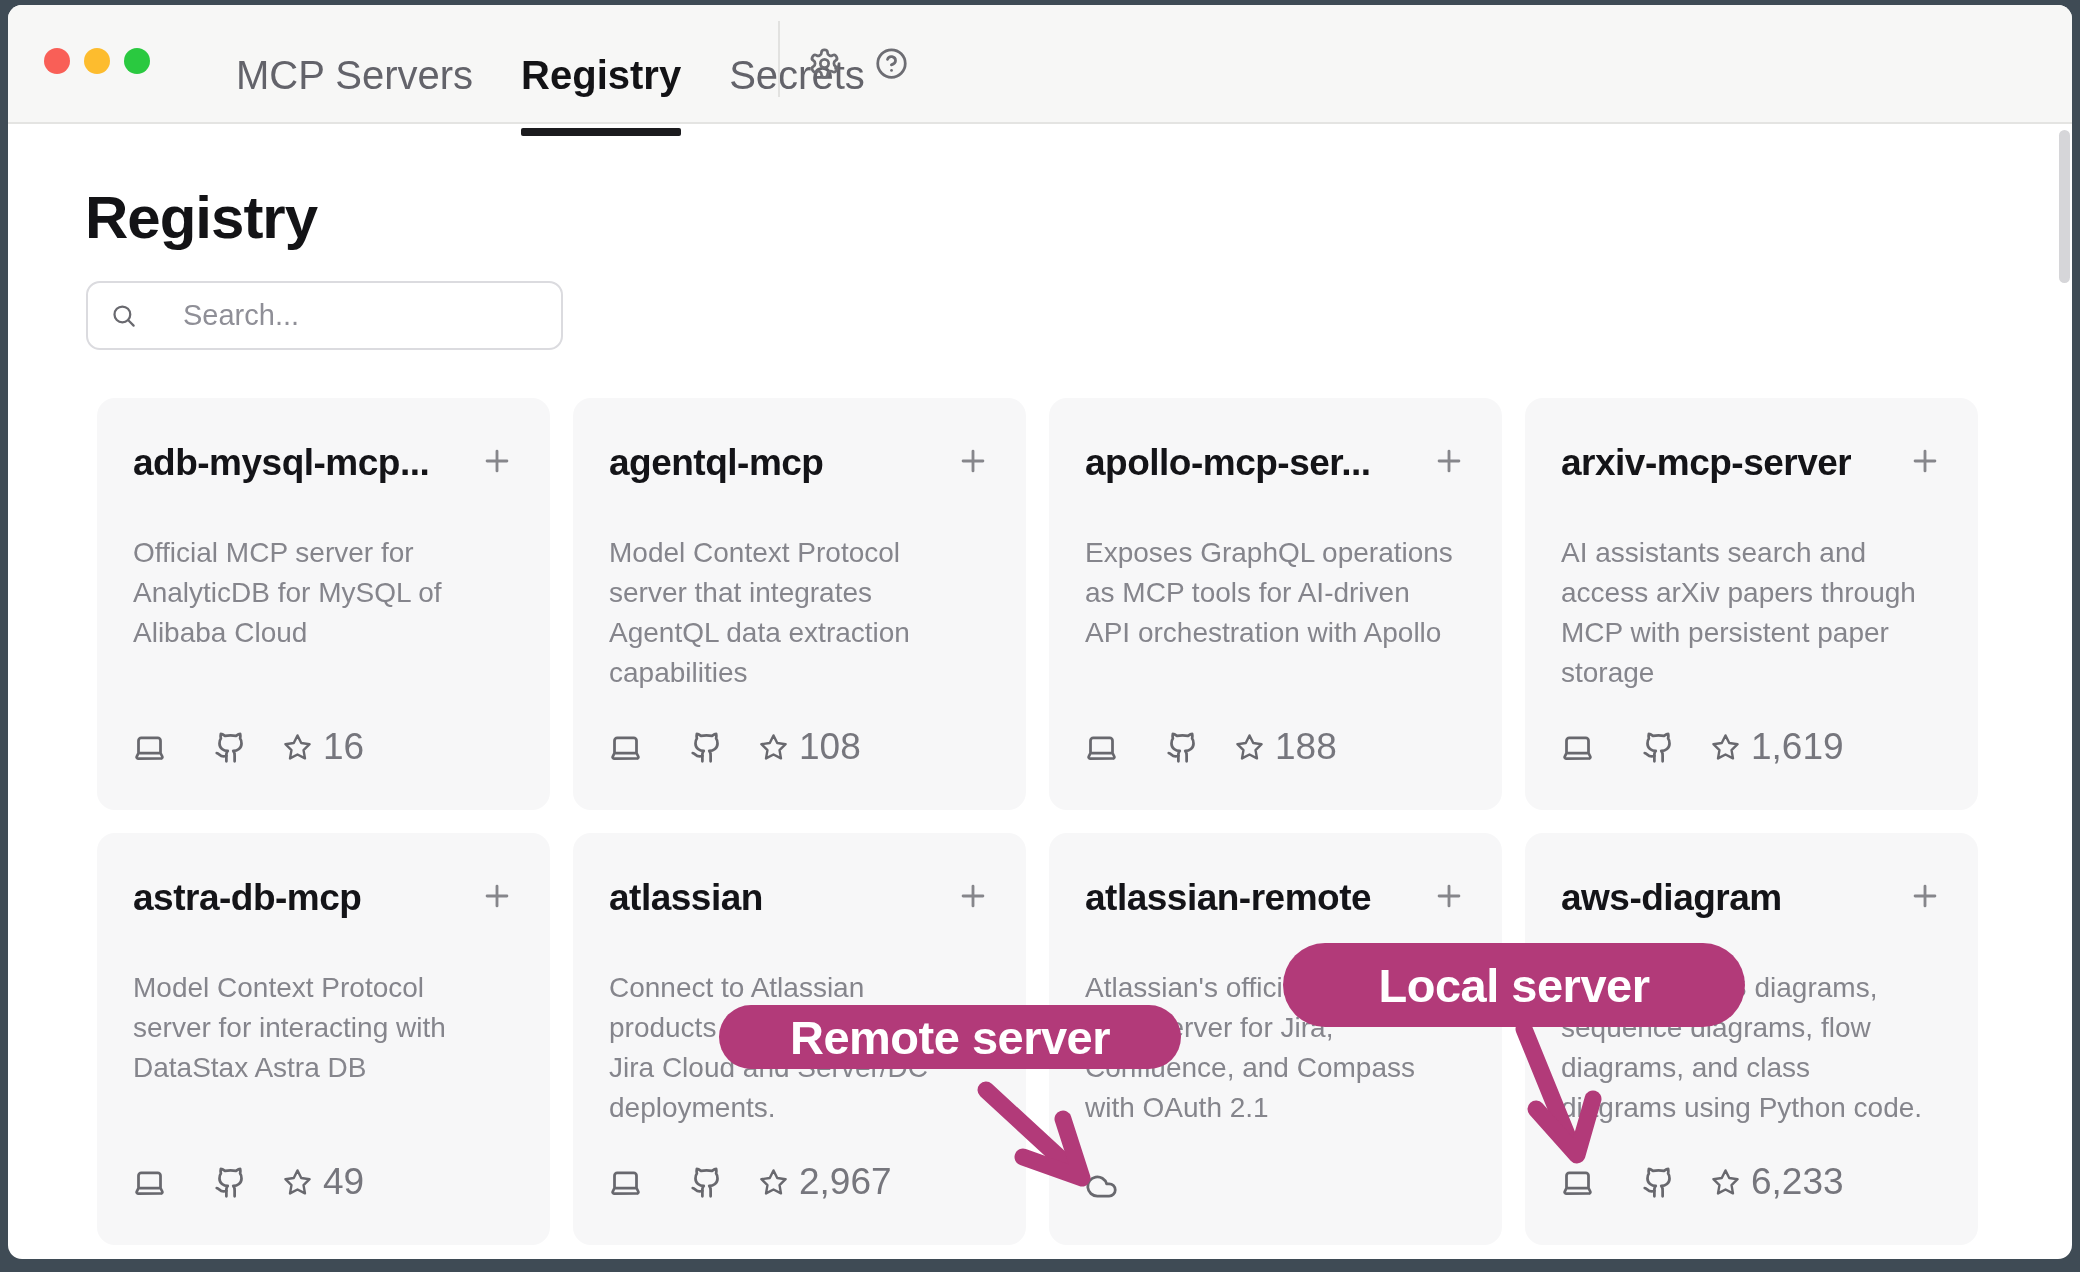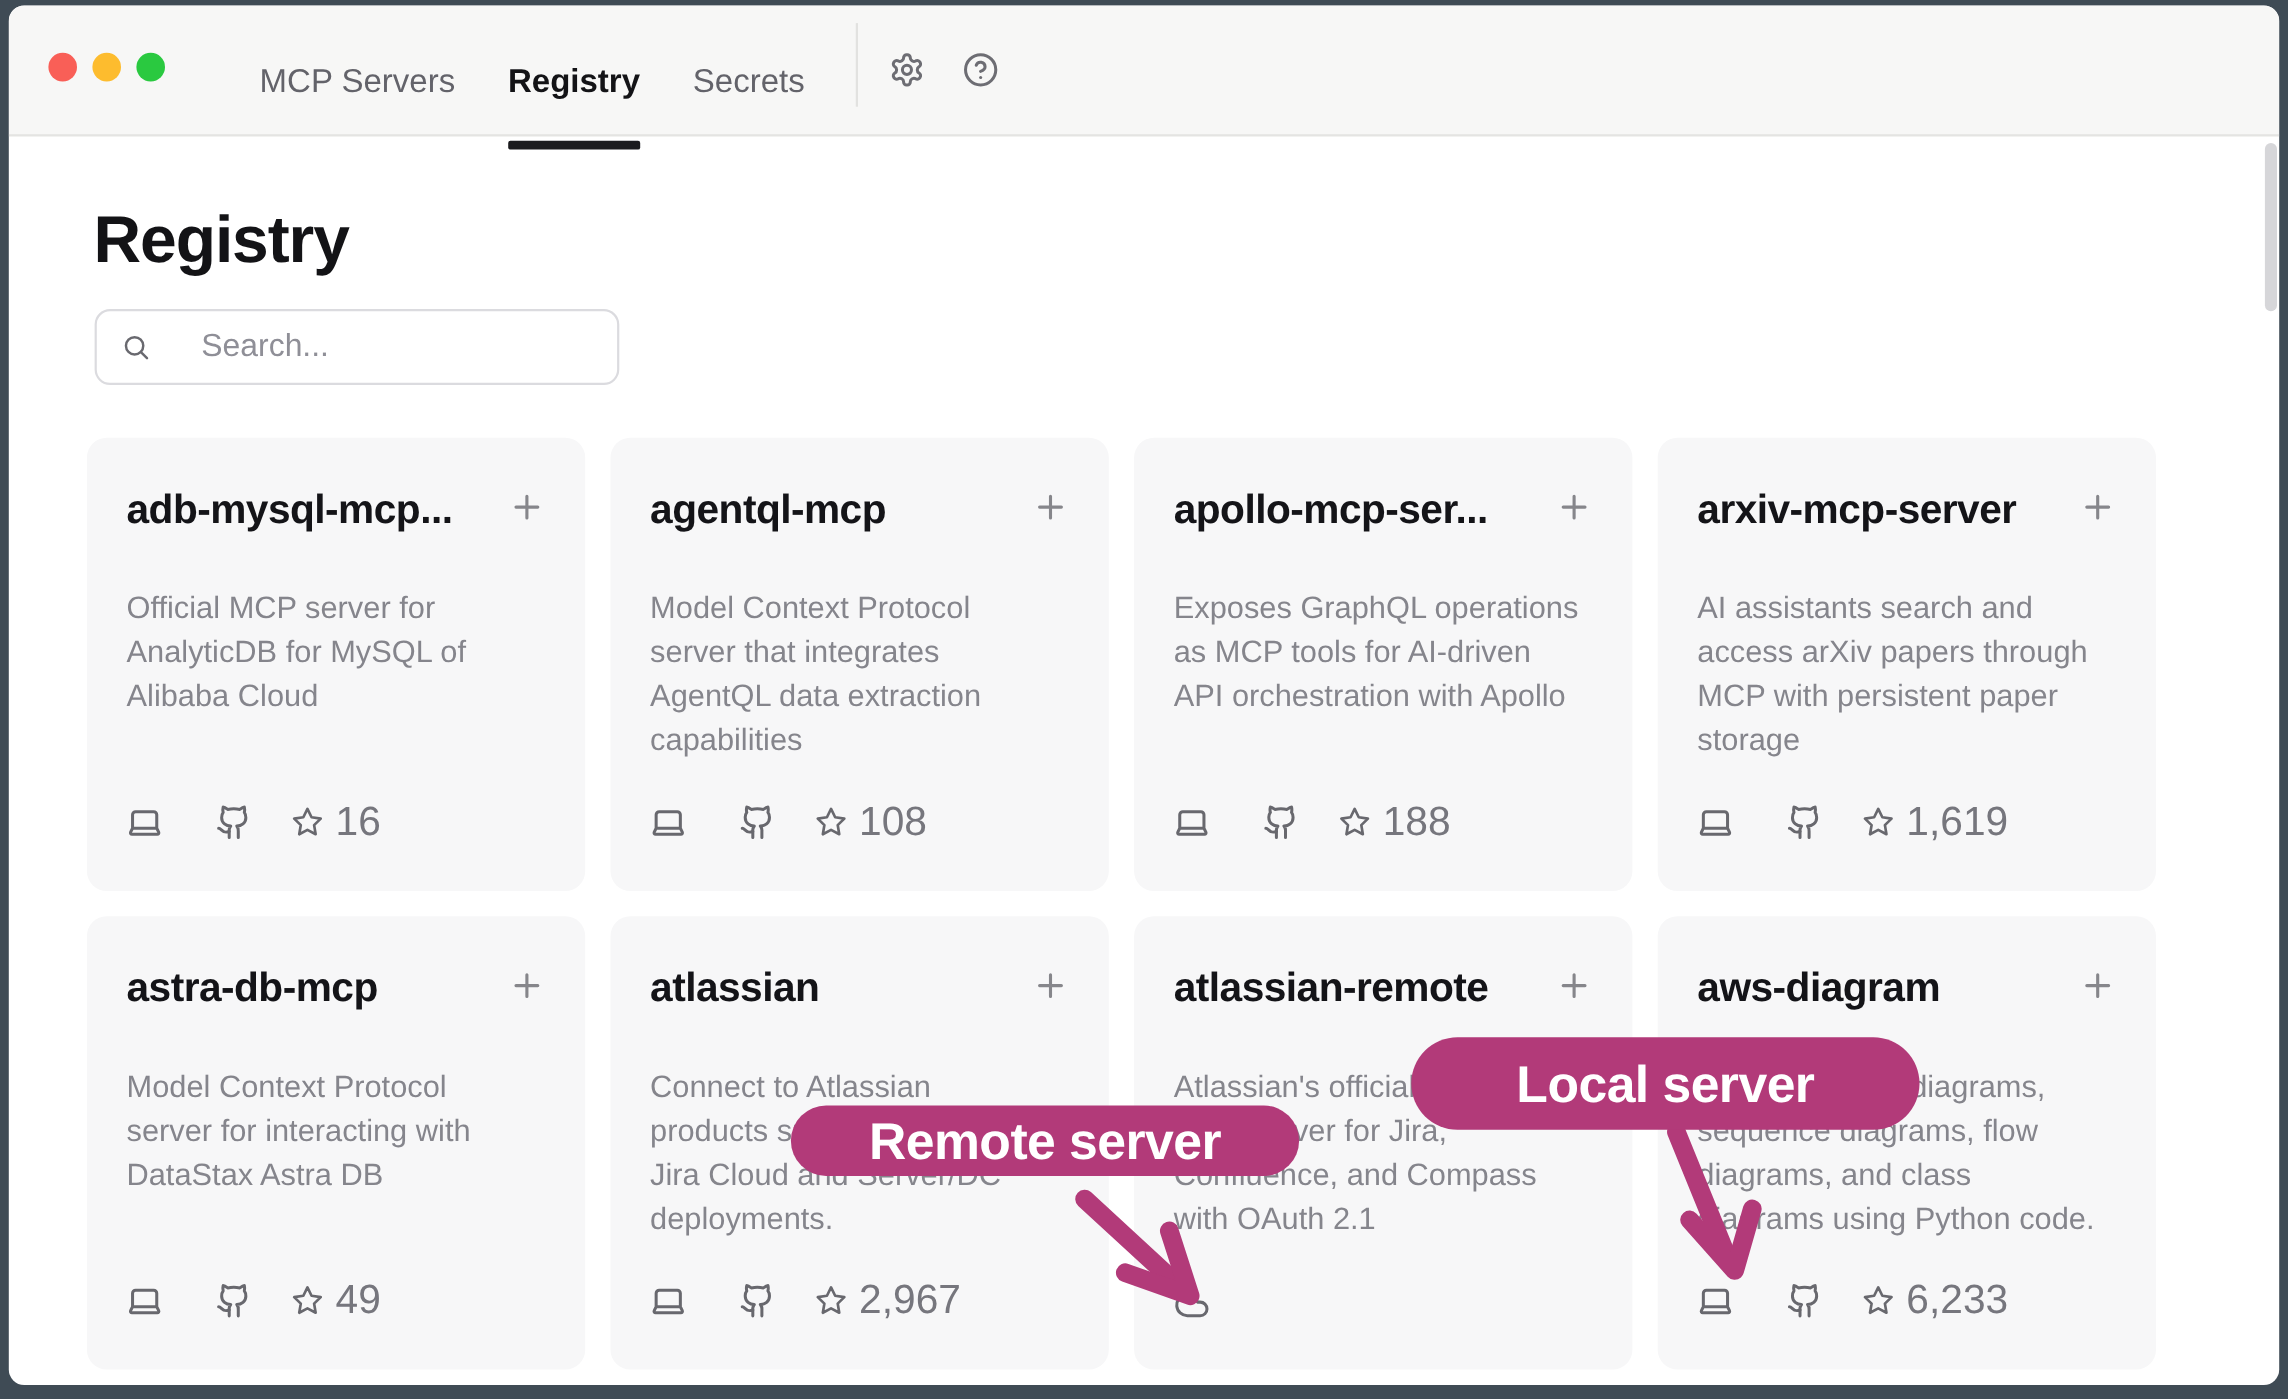--- a/index.html
+++ b/index.html
@@ -18,21 +18,21 @@
   .titlebar{
     position:absolute;left:0;top:0;right:0;height:117px;
     background:#f7f7f6;border-bottom:2px solid #e4e4e2;
   }
   .traffic{position:absolute;top:43px;left:36px;display:flex;gap:14px;}
   .light{width:26px;height:26px;border-radius:50%;}
   .light.red{background:#f95f57;}
   .light.yellow{background:#fdbc2e;}
   .light.green{background:#2ac940;}
   .tabs{position:absolute;left:228px;top:0;height:117px;display:flex;align-items:center;gap:48px;}
-  .tab{font-size:30px;color:#63636a;position:relative;height:117px;display:flex;align-items:center;cursor:default;margin-top:23px;}
+  .tab{font-size:40px;color:#63636a;position:relative;height:117px;display:flex;align-items:center;cursor:default;margin-top:23px;}
   .tab.active{color:#131316;font-weight:700;}
   .tab.active .underline{
     position:absolute;left:0;right:0;bottom:-2px;height:8px;background:#1b1b1e;border-radius:2px;
   }
   .vdiv{position:absolute;left:770px;top:16px;height:76px;width:2px;background:#e2e2e0;}
   .hdr-icons{position:absolute;left:800px;top:0;height:117px;display:flex;align-items:center;gap:34px;color:#6d6d73;}
   .hdr-icons .ic{width:33px;height:33px;}
   
   .page-title{
     position:absolute;left:77px;top:138px;
@@ -44,21 +44,21 @@
     display:flex;align-items:center;box-sizing:border-box;padding:0 22px;gap:28px;
   }
   .searchbox .ic{width:27px;height:27px;color:#69696f;flex:0 0 auto;}
   .searchbox input{
     border:none;outline:none;background:transparent;flex:1;
     font-size:29px;color:#333;margin-left:16px;font-family:"Liberation Sans",sans-serif;
   }
   .searchbox input::placeholder{color:#8f8f97;}
   
   .grid{
-    position:absolute;left:71px;top:393px;
+    position:absolute;left:89px;top:393px;
     display:grid;grid-template-columns:repeat(4,453px);grid-auto-rows:412px;
     column-gap:34px;row-gap:32px;gap:23px;
   }
   .card{
     position:relative;background:#f7f7f8;border-radius:18px;
     padding:44px 36px;box-sizing:border-box;
   }
   .card-head{display:flex;align-items:flex-start;justify-content:space-between;}
   .card-title{
     font-size:37px;font-weight:700;color:#141418;letter-spacing:-0.5px;line-height:42px;

